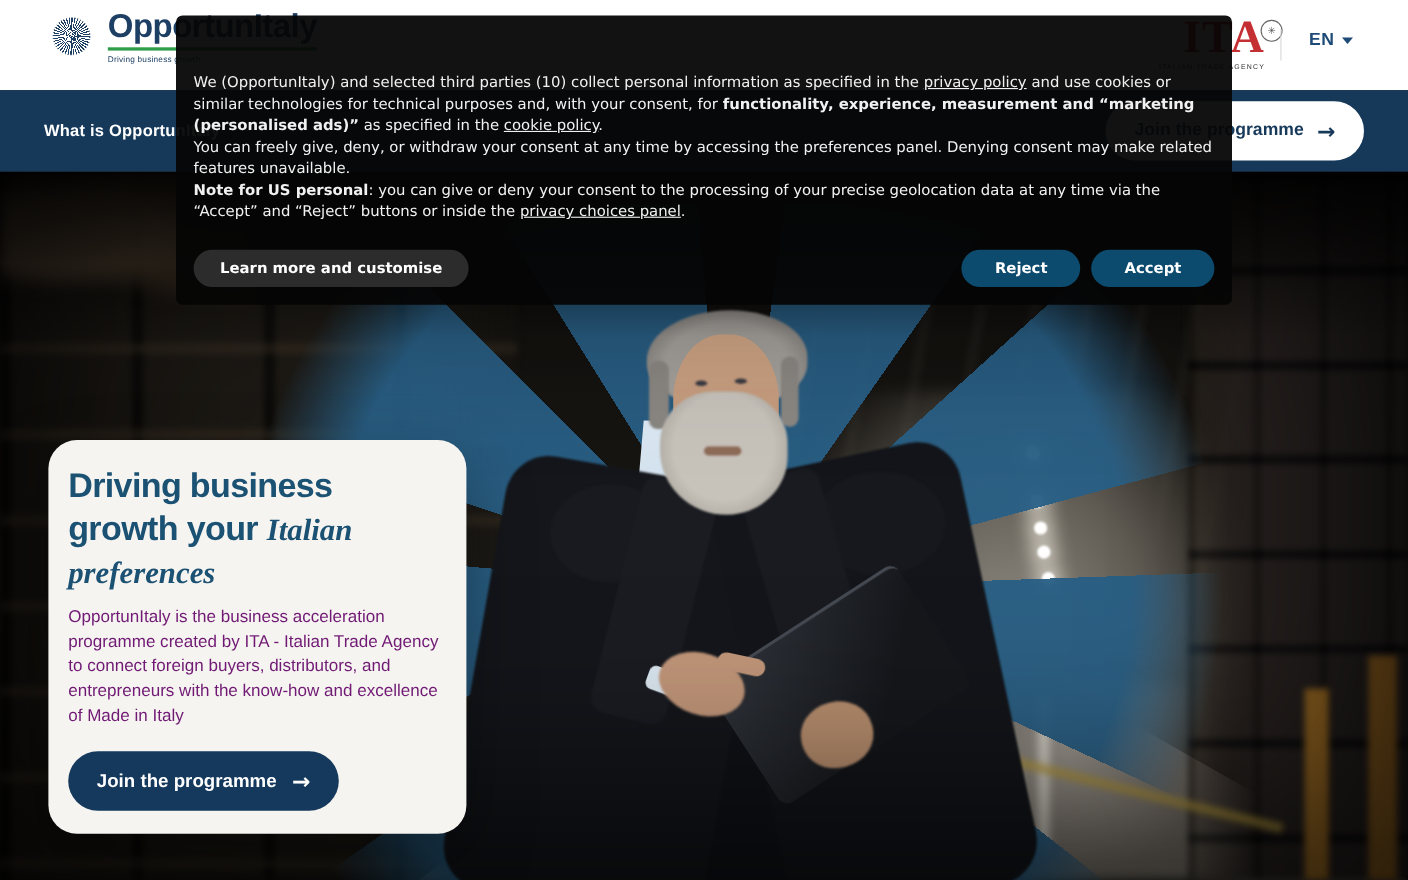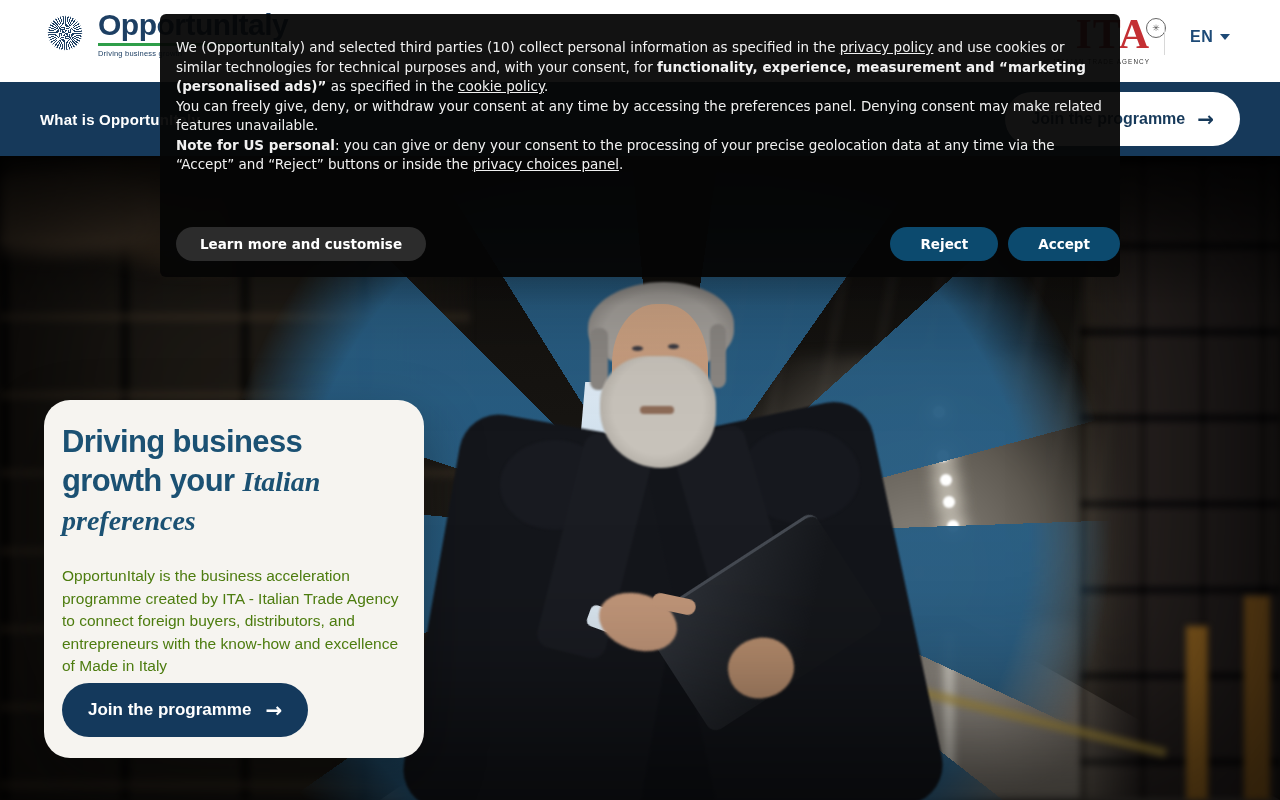--- a/index.html
+++ b/index.html
@@ -112,34 +112,34 @@
   .m-hand-r{left:598px;top:438px;width:80px;height:56px;background:#c2977a;border-radius:50%;transform:rotate(18deg);filter:blur(1px);}
   .m-finger{left:652px;top:440px;width:44px;height:16px;background:#c2977a;border-radius:8px;transform:rotate(12deg);filter:blur(.5px);}
   .m-hand-l{left:728px;top:482px;width:66px;height:60px;background:#b98f6f;border-radius:48%;transform:rotate(-15deg);filter:blur(1px);}
 
   
   .hero-card{position:absolute;left:44px;top:400px;width:380px;height:358px;background:#f6f4f0;
      border-radius:26px;z-index:20;box-shadow:0 24px 60px rgba(0,0,0,.35);}
   .hero-heading{position:absolute;left:18px;top:22px;width:350px;color:#1b5173;}
   .hero-heading .h-reg{font-family:"Liberation Sans",sans-serif;font-weight:700;font-size:31px;line-height:39px;letter-spacing:-.6px;}
   .hero-heading .h-it{font-family:"Liberation Serif",serif;font-style:italic;font-weight:700;font-size:28px;line-height:39px;}
-  .hero-body{position:absolute;left:18px;top:150px;width:348px;font-size:15.5px;line-height:22.5px;color:#4d7c0f;margin-top:15px;}
+  .hero-body{position:absolute;left:18px;top:150px;width:348px;font-size:15.5px;line-height:22.5px;color:#701a75;}
   .hero-cta{position:absolute;left:18px;top:283px;height:54px;border-radius:27px;background:#14395c;
      display:inline-flex;align-items:center;padding:0 26px;cursor:pointer;}
   .hero-cta-label{color:#fff;font-size:17px;font-weight:700;}
   .hero-cta-arrow{color:#fff;font-size:20px;font-weight:700;margin-left:14px;font-family:"DejaVu Sans",sans-serif;}
 
   
   .cookie-banner{position:absolute;left:160px;top:14px;width:960px;height:263px;z-index:50;
      background:rgba(5,5,5,.95);border-radius:6px;box-sizing:border-box;
-     padding:24px 16px 16px 16px;font-family:"DejaVu Sans",sans-serif;color:#f1f1f1;}
+     padding:52px 16px 16px 16px;font-family:"DejaVu Sans",sans-serif;color:#f1f1f1;}
   .cb-text p{margin:0;font-size:13.5px;line-height:19.5px;font-weight:400;}
   .cb-text .cb-link{text-decoration:underline;cursor:pointer;}
   .cb-text .cb-bold{font-weight:700;}
-  .cb-buttons{position:absolute;left:16px;right:0;bottom:16px;display:flex;align-items:center;justify-content:space-between;}
+  .cb-buttons{position:absolute;left:16px;right:16px;bottom:16px;display:flex;align-items:center;justify-content:space-between;}
   .cb-btn{height:34px;border:none;border-radius:17px;padding:0 24px;font-family:"DejaVu Sans",sans-serif;
      font-size:13.5px;font-weight:700;color:#fff;cursor:pointer;display:inline-flex;align-items:center;}
   .cb-btn.gray{background:#2c2c2c;}
   .cb-btn.blue{background:#0c4a6e;padding:0 30px;}
   .cb-right{display:flex;gap:10px;}
 </style>
 </head>
 <body>
 
 <div class="page">

